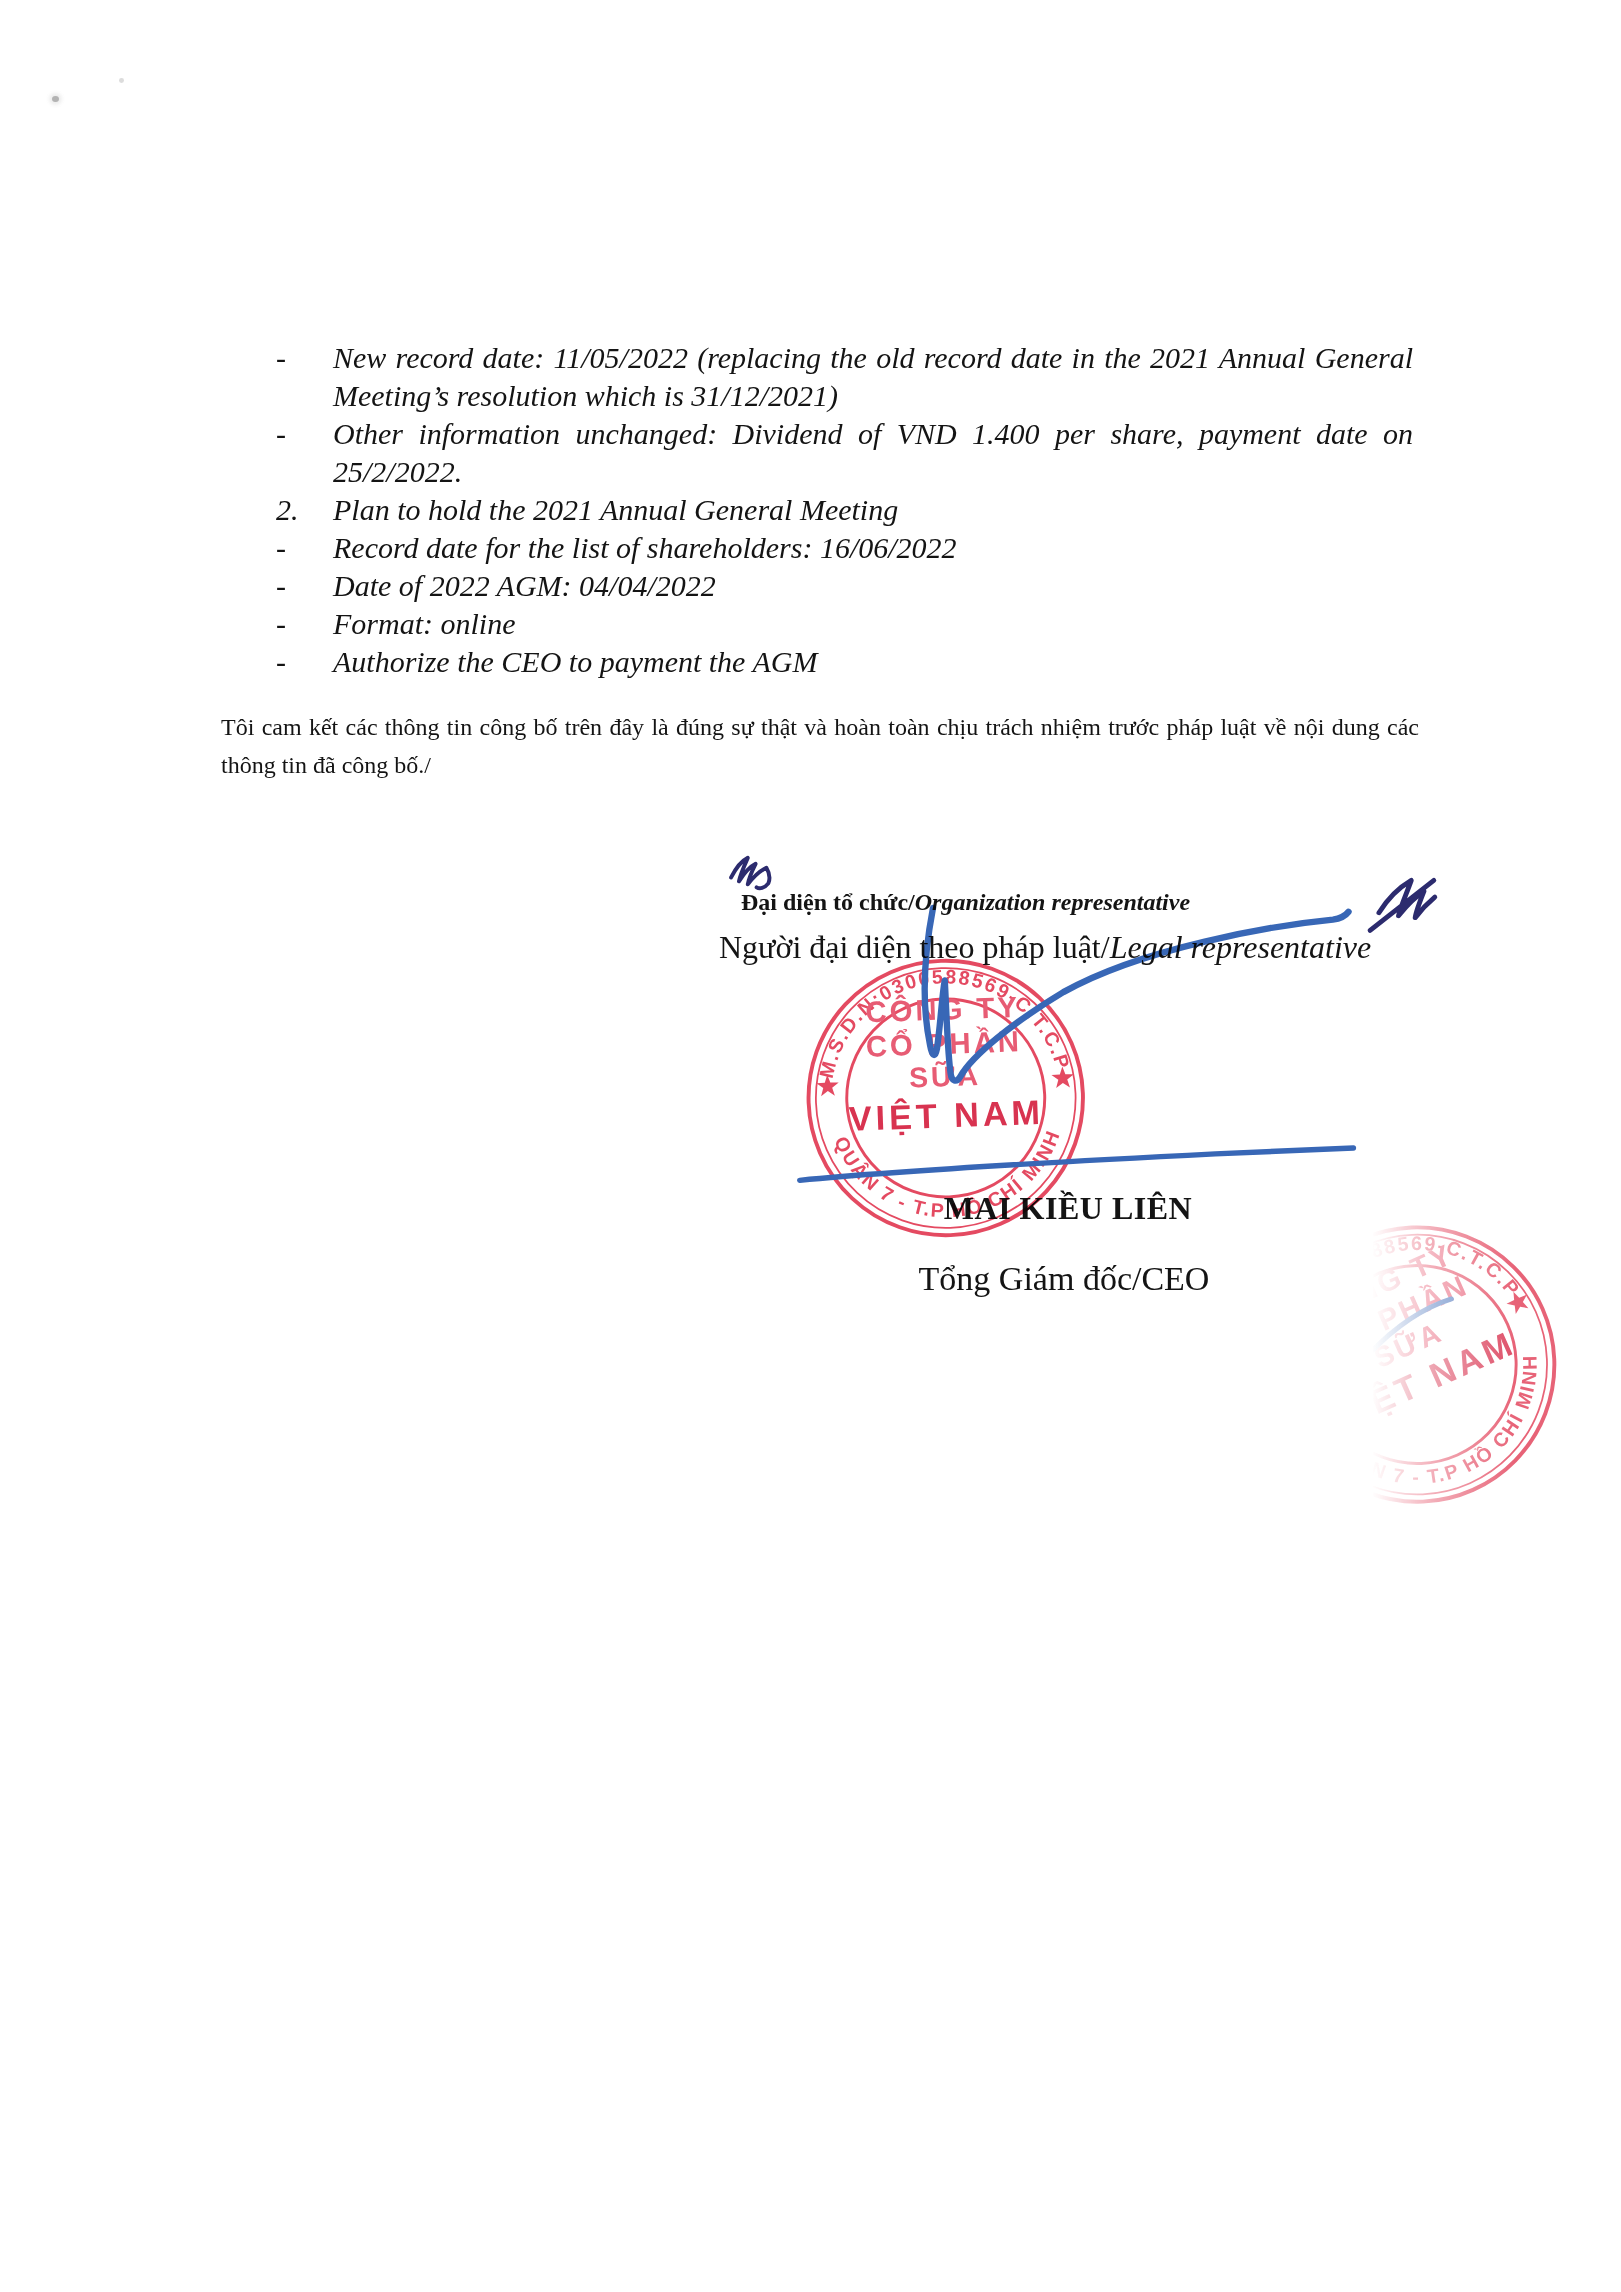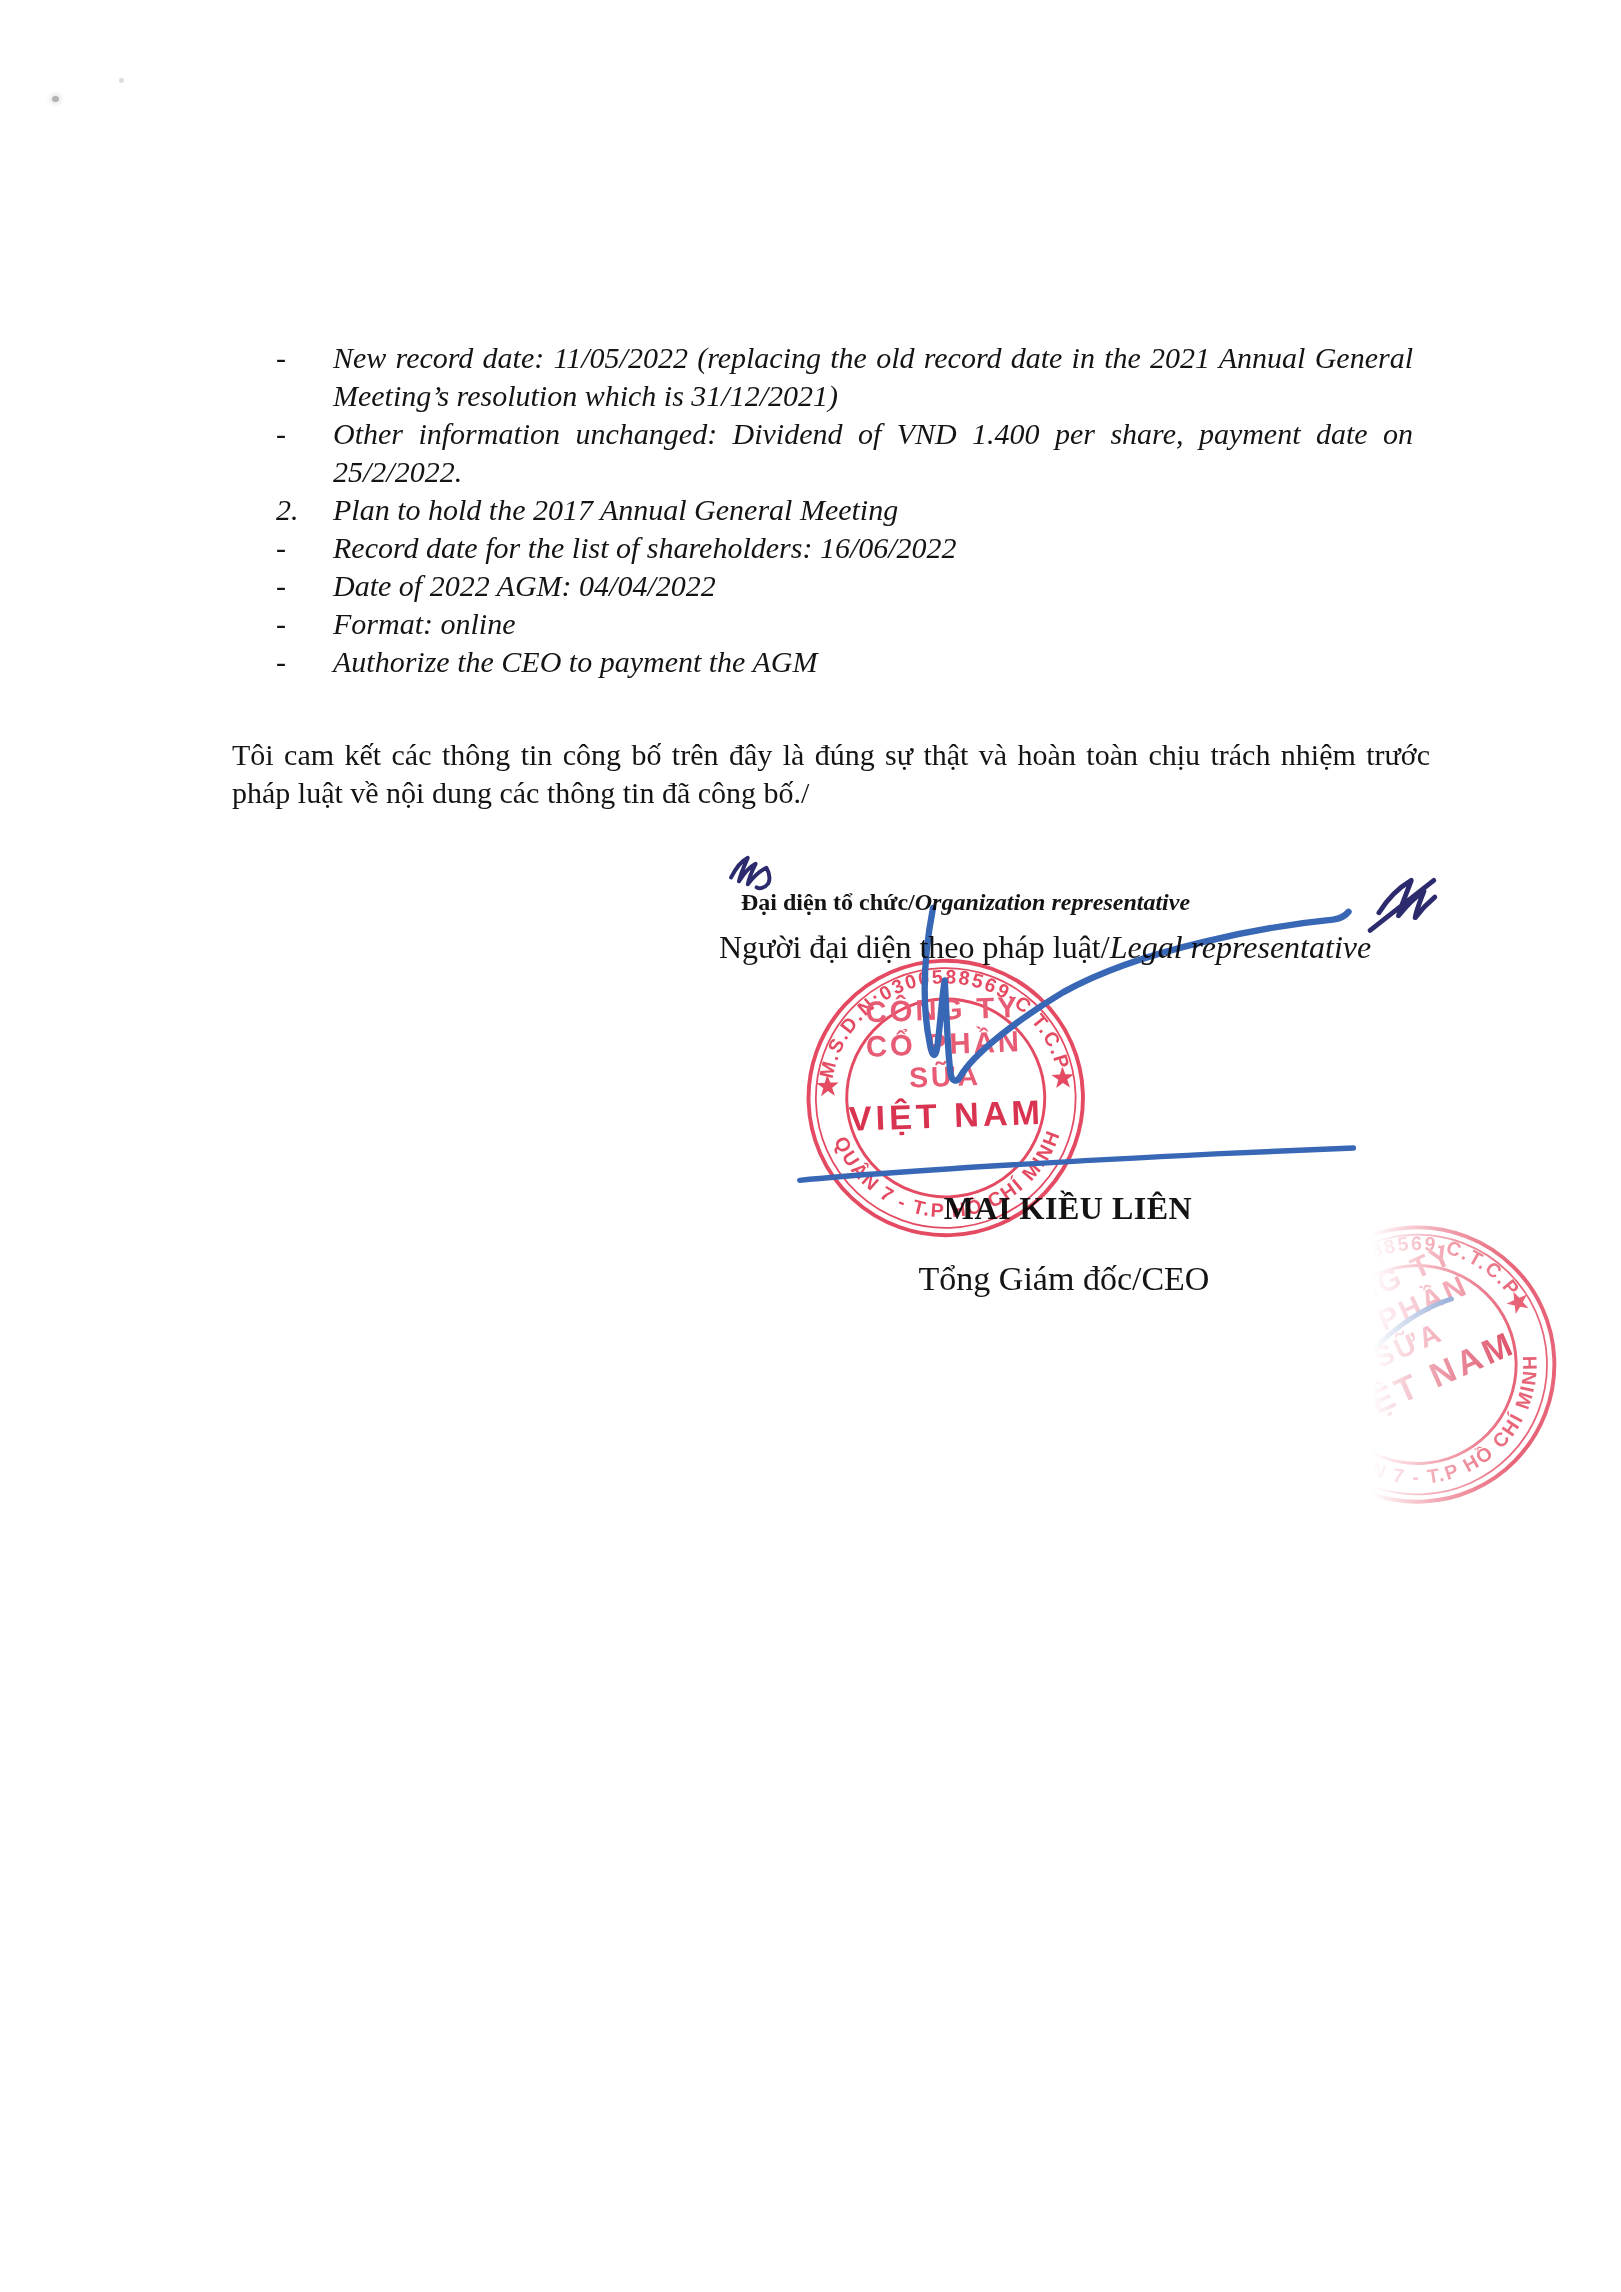--- a/index.html
+++ b/index.html
@@ -19,21 +19,21 @@
   
   .list{
     position:absolute;left:276px;top:339px;width:1137px;
     font-style:italic;font-size:30px;line-height:38px;
   }
   .li{display:flex;align-items:flex-start;}
   .li .marker{flex:none;width:57px;}
   .li .txt{flex:1;text-align:justify;}
 
   
-  .commit{position:absolute;left:221px;top:736px;width:1198px;font-size:30px;line-height:38px;margin-left:11px;}
+  .commit{position:absolute;left:221px;top:708px;width:1198px;font-size:24px;line-height:38px;}
   .commit p{margin:0;text-align:justify;}
   .commit .vi{font-style:normal;}
   .commit .en{font-style:italic;}
 
   
   .sigline1{position:absolute;left:741px;top:889px;white-space:nowrap;font-size:24px;font-weight:bold;}
   .sigline1 .it{font-style:italic;}
   .sigline2{position:absolute;left:719px;top:929px;white-space:nowrap;font-size:32px;}
   .sigline2 .it{font-style:italic;}
 
@@ -60,21 +60,21 @@
     <div class="li">
       <div class="marker">-</div>
       <div class="txt">New record date: 11/05/2022 (replacing the old record date in the 2021 Annual General Meeting’s resolution which is 31/12/2021)</div>
     </div>
     <div class="li">
       <div class="marker">-</div>
       <div class="txt">Other information unchanged: Dividend of VND 1.400 per share, payment date on 25/2/2022.</div>
     </div>
     <div class="li">
       <div class="marker">2.</div>
-      <div class="txt">Plan to hold the 2017 Annual General Meeting</div>
+      <div class="txt">Plan to hold the 2021 Annual General Meeting</div>
     </div>
     <div class="li">
       <div class="marker">-</div>
       <div class="txt">Record date for the list of shareholders: 16/06/2022</div>
     </div>
     <div class="li">
       <div class="marker">-</div>
       <div class="txt">Date of 2022 AGM: 04/04/2022</div>
     </div>
     <div class="li">

